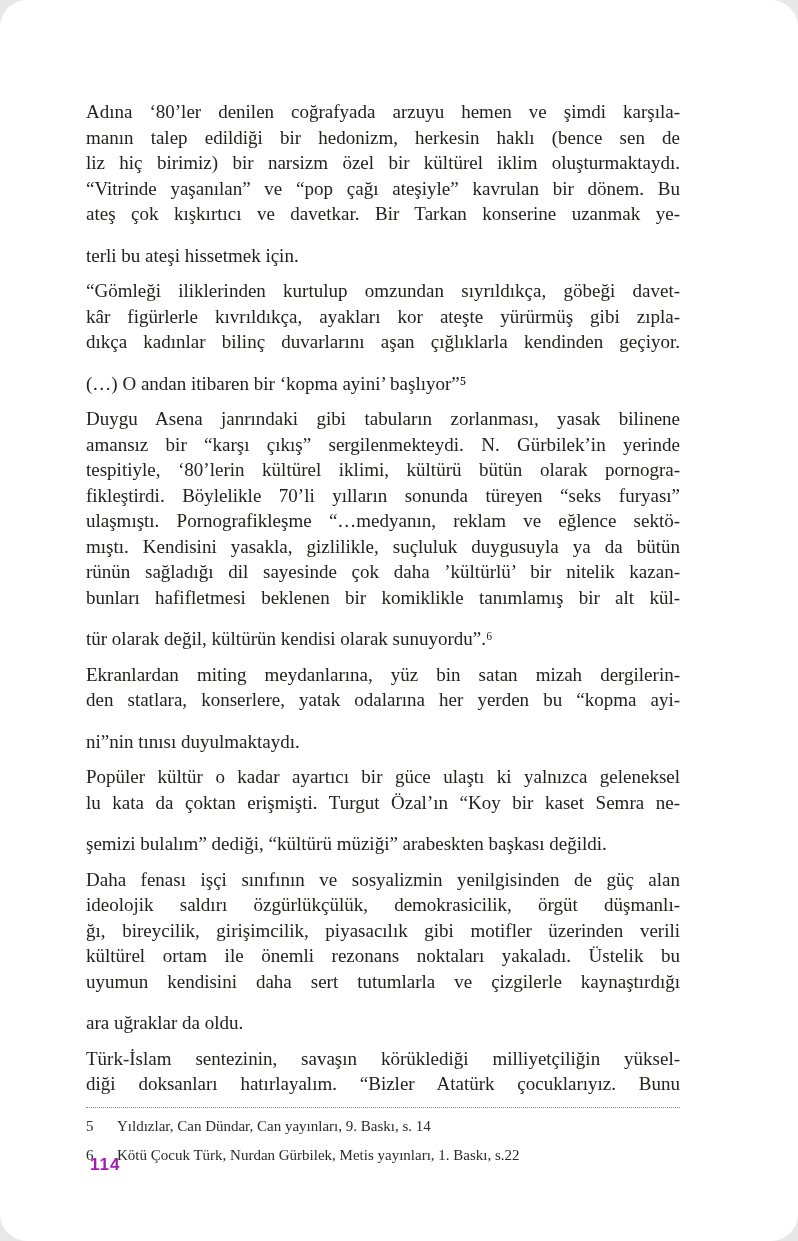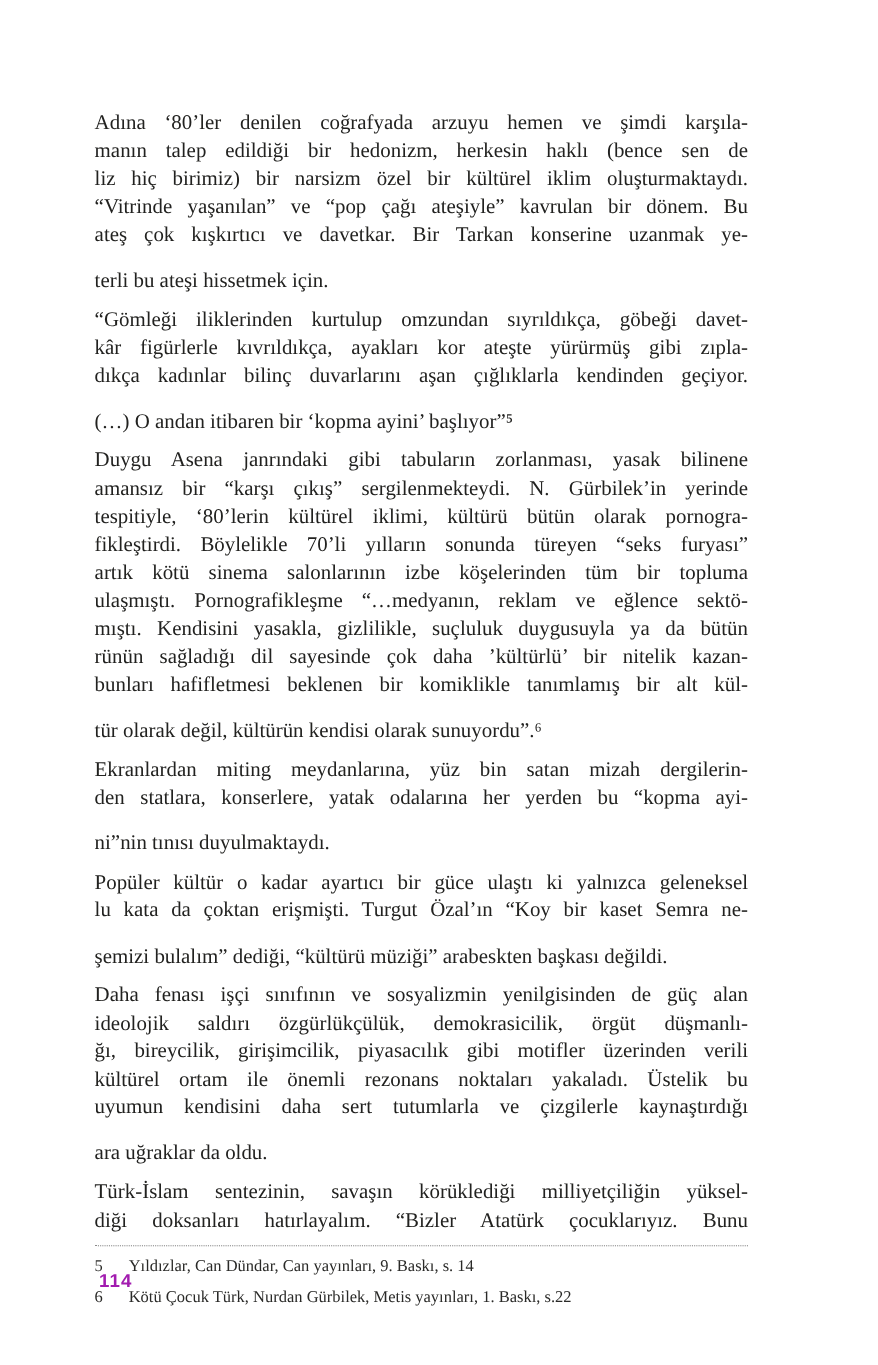--- a/index.html
+++ b/index.html
@@ -11,20 +11,21 @@
   html, body { background: #e8e8e8; }
   .page {
     position: relative;
     width: 798px;
     height: 1241px;
     background: var(--bg-color);
     margin: 0 auto;
     overflow: hidden;
     font-family: "Liberation Serif", "DejaVu Serif", serif;
     color: var(--text-color);
+    border-radius: 27px;
   }
   .text-block {
     position: absolute;
     left: 86px;
     top: 99px;
     width: 594px;
   }
   .para {
     margin-bottom: 10px;
     font-size: 19px;
@@ -91,21 +92,20 @@
           <div class="line">“Gömleği iliklerinden kurtulup omzundan sıyrıldıkça, göbeği davet-</div>
           <div class="line">kâr figürlerle kıvrıldıkça, ayakları kor ateşte yürürmüş gibi zıpla-</div>
           <div class="line">dıkça kadınlar bilinç duvarlarını aşan çığlıklarla kendinden geçiyor.</div>
           <div class="line last">(…) O andan itibaren bir ‘kopma ayini’ başlıyor”⁵</div>
         </div>
         <div class="para">
           <div class="line">Duygu Asena janrındaki gibi tabuların zorlanması, yasak bilinene</div>
           <div class="line">amansız bir “karşı çıkış” sergilenmekteydi. N. Gürbilek’in yerinde</div>
           <div class="line">tespitiyle, ‘80’lerin kültürel iklimi, kültürü bütün olarak pornogra-</div>
           <div class="line">fikleştirdi. Böylelikle 70’li yılların sonunda türeyen “seks furyası”</div>
-          <div class="line">artık kötü sinema salonlarının izbe köşelerinden tüm bir topluma</div>
           <div class="line">ulaşmıştı. Pornografikleşme “…medyanın, reklam ve eğlence sektö-</div>
           <div class="line">mıştı. Kendisini yasakla, gizlilikle, suçluluk duygusuyla ya da bütün</div>
           <div class="line">rünün sağladığı dil sayesinde çok daha ’kültürlü’ bir nitelik kazan-</div>
           <div class="line">bunları hafifletmesi beklenen bir komiklikle tanımlamış bir alt kül-</div>
           <div class="line last">tür olarak değil, kültürün kendisi olarak sunuyordu”.⁶</div>
         </div>
         <div class="para">
           <div class="line">Ekranlardan miting meydanlarına, yüz bin satan mizah dergilerin-</div>
           <div class="line">den statlara, konserlere, yatak odalarına her yerden bu “kopma ayi-</div>
           <div class="line last">ni”nin tınısı duyulmaktaydı.</div>

